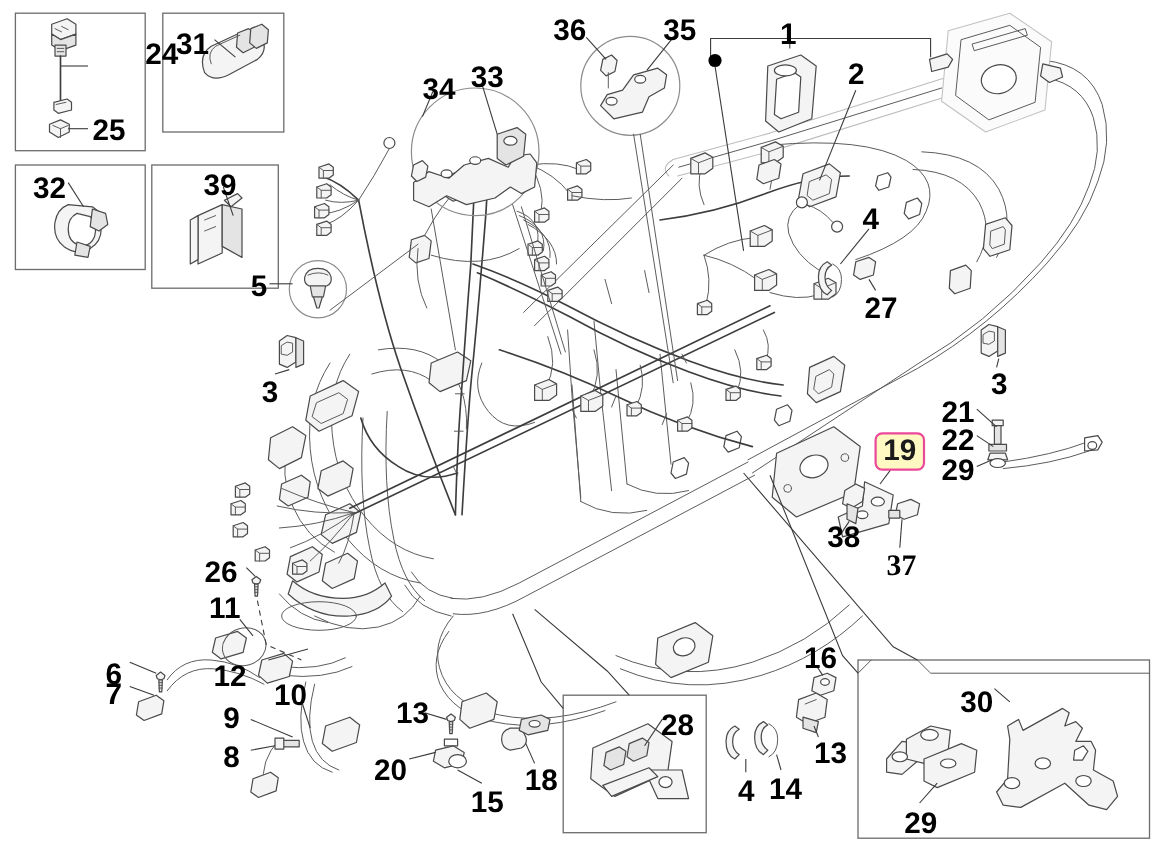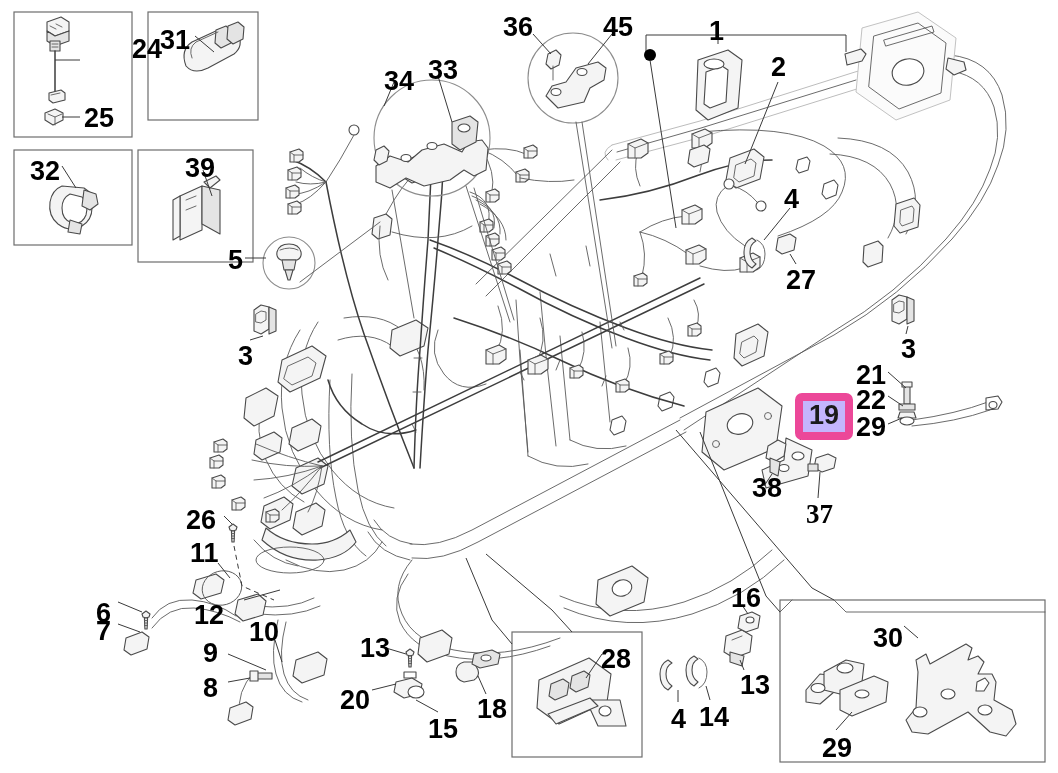--- a/index.html
+++ b/index.html
@@ -30,23 +30,23 @@
     font-weight: bold;
     font-size: 27px;
     line-height: 1;
     color: #000000;
     white-space: nowrap;
     -webkit-user-select: none;
     user-select: none;
   }
   .callout.sel {
     color: #1b1b1b;
-    border: 8px solid #ec4899;
+    border: 2px solid #ec4899;
     border-radius: 7px;
-    background: #c4b5fd;
+    background: #fef9c3;
     padding: 1px 6px 3px 6px;
     box-sizing: border-box;
   }
 </style>
 </head>
 <body>
 
 <div id="stage">
 
   <svg id="artboard" viewBox="0 0 1058 773" xmlns="http://www.w3.org/2000/svg">
@@ -618,21 +618,21 @@
 
   <div>
     <div class="callout" style="left:84px;  top:36px;margin-left:48px;">24</div>
     <div class="callout" style="left:84px;  top:105px;">25</div>
     <div class="callout" style="left:160px; top:27px;">31</div>
     <div class="callout" style="left:30px;  top:158px;">32</div>
     <div class="callout" style="left:185px; top:155px;">39</div>
     <div class="callout" style="left:384px; top:68px;">34</div>
     <div class="callout" style="left:428px; top:57px;">33</div>
     <div class="callout" style="left:503px; top:14px;">36</div>
-    <div class="callout" style="left:603px; top:14px;">45</div>
+    <div class="callout" style="left:603px; top:14px;">35</div>
     <div class="callout" style="left:709px; top:18px;">1</div>
     <div class="callout" style="left:771px; top:54px;">2</div>
     <div class="callout" style="left:784px; top:186px;">4</div>
     <div class="callout" style="left:786px; top:267px;">27</div>
     <div class="callout" style="left:901px; top:336px;">3</div>
     <div class="callout" style="left:856px; top:362px;">21</div>
     <div class="callout" style="left:856px; top:387px;">22</div>
     <div class="callout" style="left:856px; top:414px;">29</div>
     <div class="callout sel" style="left:795px; top:393px;">19</div>
     <div class="callout" style="left:752px; top:475px;">38</div>

